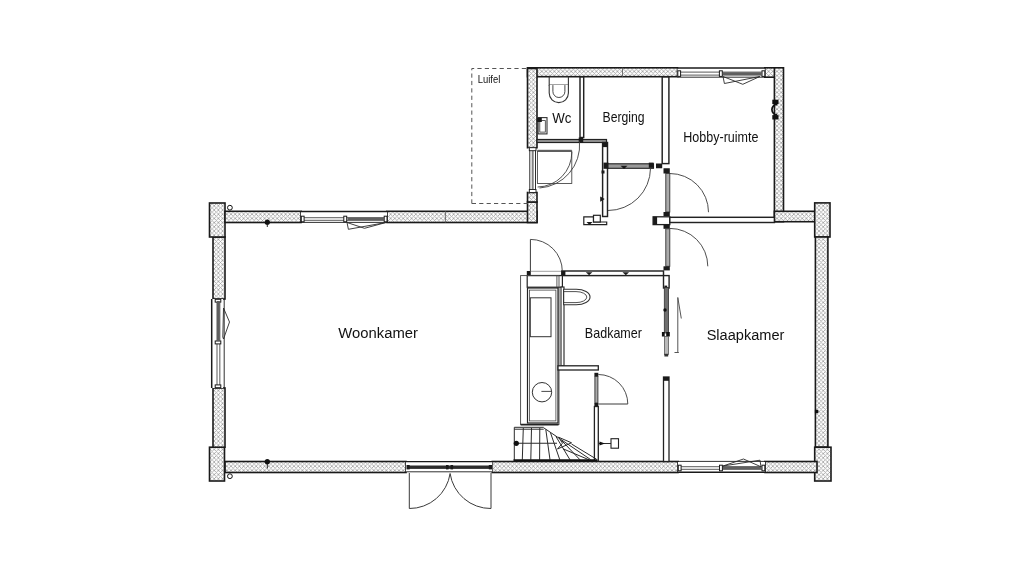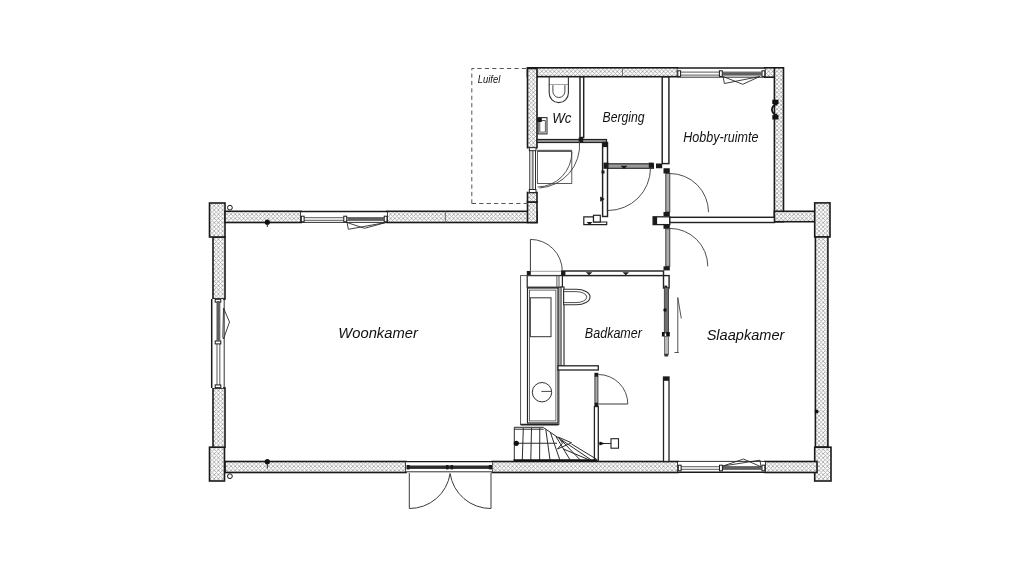--- a/index.html
+++ b/index.html
@@ -1,16 +1,16 @@
 <!DOCTYPE html>
 <html><head>
 <meta charset="utf-8">
 <style>
 html,body{margin:0;padding:0;background:#fff;}
-#plan{width:816px;height:576px;position:relative;font-family:"Liberation Sans",sans-serif;font-style:italic;}
+#plan{width:816px;height:576px;position:relative;font-family:"Liberation Sans",sans-serif;}
 text{font-family:"Liberation Sans",sans-serif;fill:#111;}
 </style>
 </head>
 <body>
 
 <div id="plan">
 <svg width="1024" height="576" viewBox="0 0 1024 576">
 <defs>
 <pattern id="hatch" width="4.2" height="4.2" patternUnits="userSpaceOnUse">
 <rect width="4.2" height="4.2" fill="#fdfdfd"></rect>

